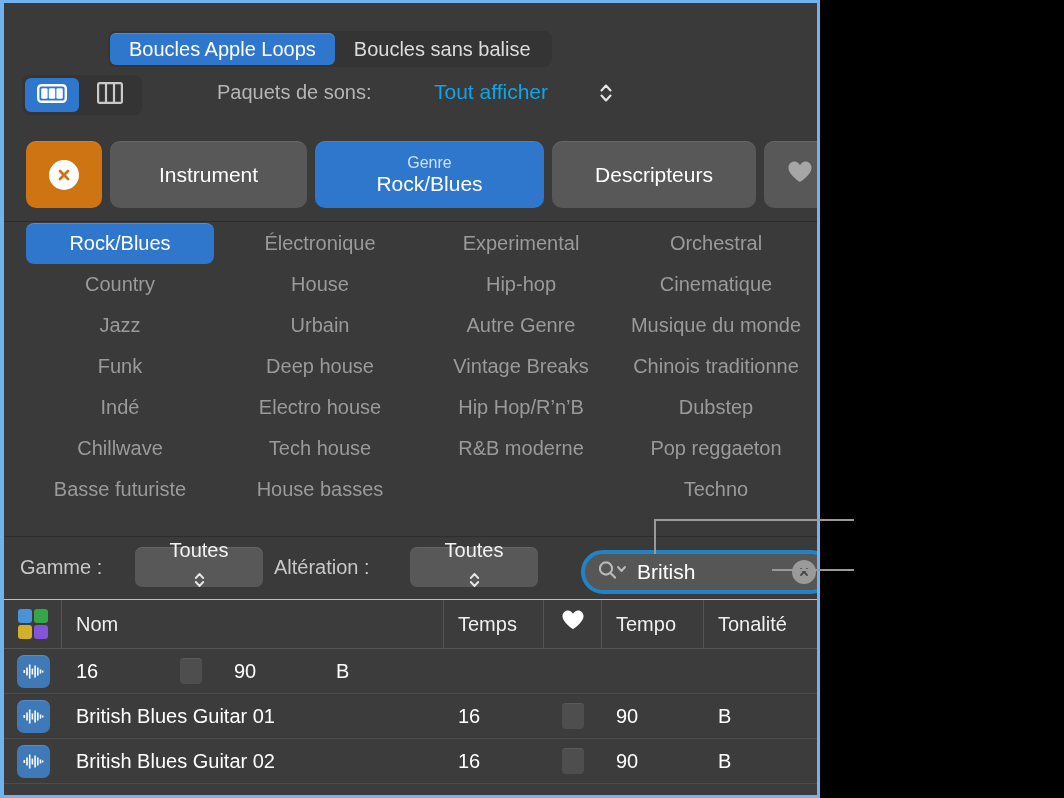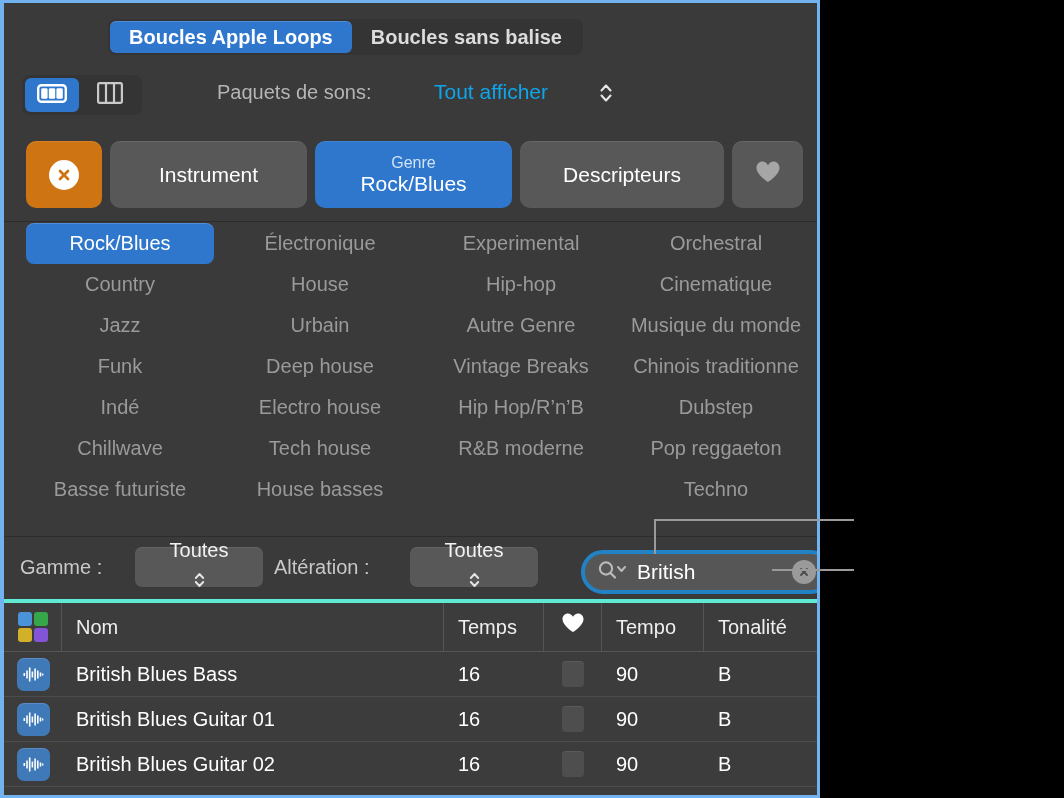--- a/index.html
+++ b/index.html
@@ -22,27 +22,26 @@
   }
 
   
   .topsec {
     position: absolute; left: 0; top: 0; width: 814px; height: 219px;
     background: #3a3a3a;
     border-bottom: 1px solid #2b2b2b;
   }
 
   .segment {
-    position: absolute; left: 104px; top: 16px;
+    position: absolute; left: 104px; top: 28px;
     height: 36px;
     background: #343434;
     border-radius: 8px;
     display: flex; align-items: center;
     padding: 2px;
-    font-weight: bold;
   }
   .segbtn {
     height: 32px; line-height: 32px;
     padding: 0 19px;
     font-size: 20px; color: #dcdcdc;
     border-radius: 6px;
     white-space: nowrap;
     cursor: default;
   }
   .segbtn.active {
@@ -84,21 +83,21 @@
     background: #585858;
     color: #f2f2f2;
     display: flex; flex-direction: column;
     align-items: center; justify-content: center;
     font-size: 21px;
     box-shadow: inset 0 1px 0 rgba(255,255,255,.09);
     cursor: default;
   }
   .fbtn.clear { width: 76px; background: #cf7413; }
   .fbtn.instrument { width: 197px; }
-  .fbtn.genre { width: 197px; background: #2f77cd; }
+  .fbtn.genre { width: 229px; background: #2f77cd; }
   .fbtn.descripteurs { width: 204px; }
   .fbtn.fav { width: 71px; }
   .fbtn .sub { font-size: 16px; color: #cfe2f7; line-height: 19px; }
   .fbtn .main { font-size: 21px; color: #ffffff; line-height: 24px; }
 
   .xcircle {
     width: 30px; height: 30px; border-radius: 50%;
     background: #ffffff;
     display: flex; align-items: center; justify-content: center;
   }
@@ -162,21 +161,21 @@
     width: 24px; height: 24px; border-radius: 50%;
     background: #9a9a9a;
     display: flex; align-items: center; justify-content: center;
     margin-right: 4px;
   }
 
   
   .tablesec {
     position: absolute; left: 0; top: 596px; width: 814px; height: 199px;
     background: #3c3c3c;
-    border-top: 4px solid #5eead4;
+    border-top: 1px solid #5eead4;
   }
   .thead {
     display: flex; height: 49px; align-items: center;
     background: #3c3c3c;
     border-bottom: 1px solid #555;
   }
   .th {
     font-size: 20px; color: #efefef;
     height: 49px; line-height: 49px;
     border-right: 1px solid #555;
@@ -405,21 +404,20 @@
                   <rect x="3.2" y="4.5" width="1.6" height="8" fill="#fff"></rect>
                   <rect x="5.9" y="1.5" width="1.6" height="14" fill="#fff"></rect>
                   <rect x="8.6" y="5.5" width="1.6" height="6" fill="#fff"></rect>
                   <rect x="11.3" y="2.5" width="1.6" height="12" fill="#fff"></rect>
                   <rect x="14" y="4.5" width="1.6" height="8" fill="#fff"></rect>
                   <rect x="16.7" y="6.5" width="1.6" height="4" fill="#fff"></rect>
                   <rect x="19" y="7.5" width="1.4" height="2" fill="#fff"></rect>
                 </svg>
               </span>
             </div>
-            <div class="td c-name">British Blues Bass</div>
             <div class="td c-temps">16</div>
             <div class="td c-fav">
               <span class="favbox"></span>
             </div>
             <div class="td c-tempo">90</div>
             <div class="td c-tonal">B</div>
           </div>
           <div class="trow">
             <div class="td c-icon">
               <span class="loopicon">

